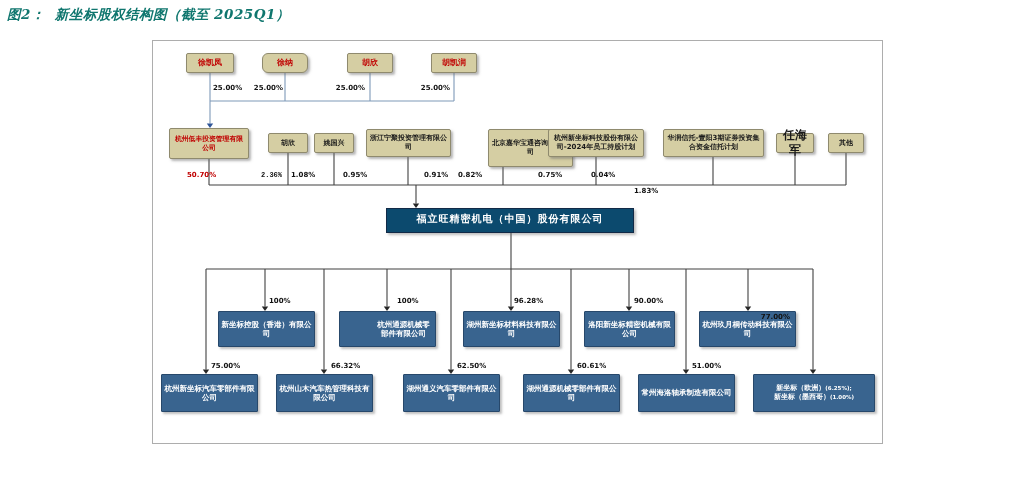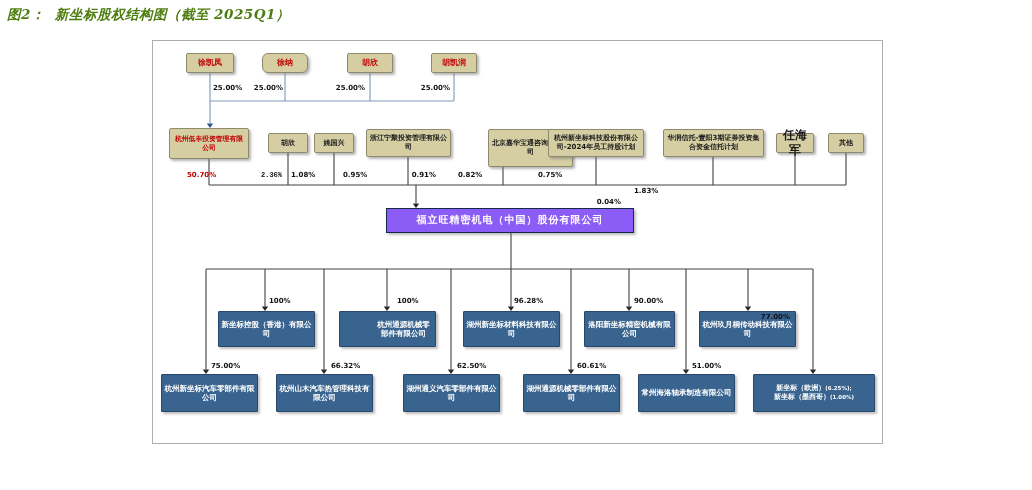--- a/index.html
+++ b/index.html
@@ -1,35 +1,35 @@
 <!DOCTYPE html>
 <html><head>
 <meta charset="utf-8">
 <style>
   html,body{margin:0;padding:0;}
   body{width:1032px;height:490px;position:relative;background:#ffffff;overflow:hidden;
        font-family:"DejaVu Sans",sans-serif;}
-  .fig-title{position:absolute;left:7px;top:6px;color:#4d7c0f;
+  .fig-title{position:absolute;left:7px;top:6px;color:#0f766e;
        font-family:"DejaVu Serif","Liberation Serif",serif;
        font-style:italic;font-weight:bold;font-size:13.5px;letter-spacing:.5px;white-space:nowrap;}
   .fig-title .pfx{margin-right:10px;}
   #panel{position:absolute;left:152px;top:40px;width:729px;height:402px;
        border:1px solid #ADADAD;background:#ffffff;}
   #wires{position:absolute;left:0;top:0;pointer-events:none;}
   .box{position:absolute;box-sizing:border-box;display:flex;flex-direction:column;
        align-items:center;justify-content:center;text-align:center;
        padding:1px 2px;line-height:1.25;font-family:"DejaVu Sans",sans-serif;}
   .tan{background:#D5CEA3;border:1px solid #8F8A6E;border-radius:2px;
        box-shadow:2px 2px 2.5px rgba(110,110,110,.5);}
   .redtxt{color:#C00000;font-weight:bold;}
   .blktxt{color:#1a1a1a;font-weight:bold;}
   .blue{background:#39648F;border:1px solid #27486B;color:#ffffff;font-weight:bold;
        box-shadow:2px 2px 2.5px rgba(110,110,110,.45);border-radius:1px;}
-  .navy{background:#8b5cf6;border:1px solid #122A47;color:#ffffff;font-weight:bold;
-       box-shadow:2px 2px 2.5px rgba(110,110,110,.45);}
+  .navy{background:#0c4a6e;border:1px solid #122A47;color:#ffffff;font-weight:bold;
+       box-shadow:2px 2px 2.5px rgba(110,110,110,.45);font-family:Liberation Mono, monospace;}
   .pct{position:absolute;font-size:7px;font-weight:bold;color:#111111;white-space:nowrap;}
   .pct.red{color:#C00000;}
   .b6row{white-space:nowrap;}
   .b6row .sm{font-size:5.5px;}
 </style>
 </head>
 <body>
 
 <div class="fig-title">
   <span class="pfx">图2：</span><span>新坐标股权结构图（截至 2025Q1）</span>
@@ -91,27 +91,27 @@
     <div class="pct" style="left: 267px; top: 43px; width: 30px; text-align: right;">25.00%</div>
     <div class="box tan redtxt" style="left: 16px; top: 87px; width: 80px; height: 31px; font-size: 6.8px;">杭州低丰投资管理有限公司</div>
     <div class="pct red" style="left: 34px; top: 130px; width: 30px; text-align: left;">50.70%</div>
     <div class="box tan blktxt" style="left: 115px; top: 92px; width: 40px; height: 20px; font-size: 7px;">胡欣</div>
     <div class="pct" style="left: 108px; top: 130px; width: 30px; text-align: left; font-family: Liberation Mono, monospace;">2.36%</div>
     <div class="box tan blktxt" style="left: 161px; top: 92px; width: 40px; height: 20px; font-size: 7px;">姚国兴</div>
     <div class="pct" style="left: 138px; top: 130px; width: 30px; text-align: left;">1.08%</div>
     <div class="box tan blktxt" style="left: 213px; top: 88px; width: 85px; height: 28px; font-size: 7px;">浙江宁聚投资管理有限公司</div>
     <div class="pct" style="left: 190px; top: 130px; width: 30px; text-align: left;">0.95%</div>
     <div class="box tan blktxt" style="left: 324px; top: 88px; width: 85px; height: 38px; font-size: 7px; margin-left: 11px;">北京嘉华宝通咨询有限公司</div>
-    <div class="pct" style="left: 253px; top: 130px; width: 30px; text-align: right;">0.91%</div>
+    <div class="pct" style="left: 271px; top: 130px; width: 30px; text-align: left;">0.91%</div>
     <div class="box tan blktxt" style="left: 395px; top: 88px; width: 96px; height: 28px; font-size: 7px;">杭州新坐标科技股份有限公司-2024年员工持股计划</div>
     <div class="pct" style="left: 305px; top: 130px; width: 30px; text-align: left;">0.82%</div>
     <div class="box tan blktxt" style="left: 510px; top: 88px; width: 101px; height: 28px; font-size: 7px;">华润信托-壹阳3期证券投资集合资金信托计划</div>
     <div class="pct" style="left: 385px; top: 130px; width: 30px; text-align: left;">0.75%</div>
     <div class="box tan blktxt" style="left: 623px; top: 92px; width: 38px; height: 20px; font-size: 12px;">任海军</div>
-    <div class="pct" style="left: 438px; top: 130px; width: 30px; text-align: right; margin-top: 27px;">0.04%</div>
+    <div class="pct" style="left: 438px; top: 130px; width: 30px; text-align: left;">0.04%</div>
     <div class="box tan blktxt" style="left: 675px; top: 92px; width: 36px; height: 20px; font-size: 7px;">其他</div>
     <div class="pct" style="left: 481px; top: 146px; width: 30px; text-align: left;">1.83%</div>
     <div class="box navy" style="left: 233px; top: 167px; width: 248px; height: 25px; font-size: 10px; letter-spacing: 1px;">福立旺精密机电（中国）股份有限公司</div>
     <div class="box blue" style="left: 65px; top: 270px; width: 97px; height: 36px; font-size: 7.5px;">新坐标控股（香港）有限公司</div>
     <div class="pct" style="left: 116px; top: 256px; width: 34px; text-align: left;">100%</div>
     <div class="box blue" style="left: 186px; top: 270px; width: 97px; height: 36px; font-size: 7.5px; padding-left: 34px;">杭州通源机械零部件有限公司</div>
     <div class="pct" style="left: 244px; top: 256px; width: 34px; text-align: left;">100%</div>
     <div class="box blue" style="left: 310px; top: 270px; width: 97px; height: 36px; font-size: 7.5px;">湖州新坐标材料科技有限公司</div>
     <div class="pct" style="left: 361px; top: 256px; width: 34px; text-align: left;">96.28%</div>
     <div class="box blue" style="left: 431px; top: 270px; width: 91px; height: 36px; font-size: 7.5px;">洛阳新坐标精密机械有限公司</div>

